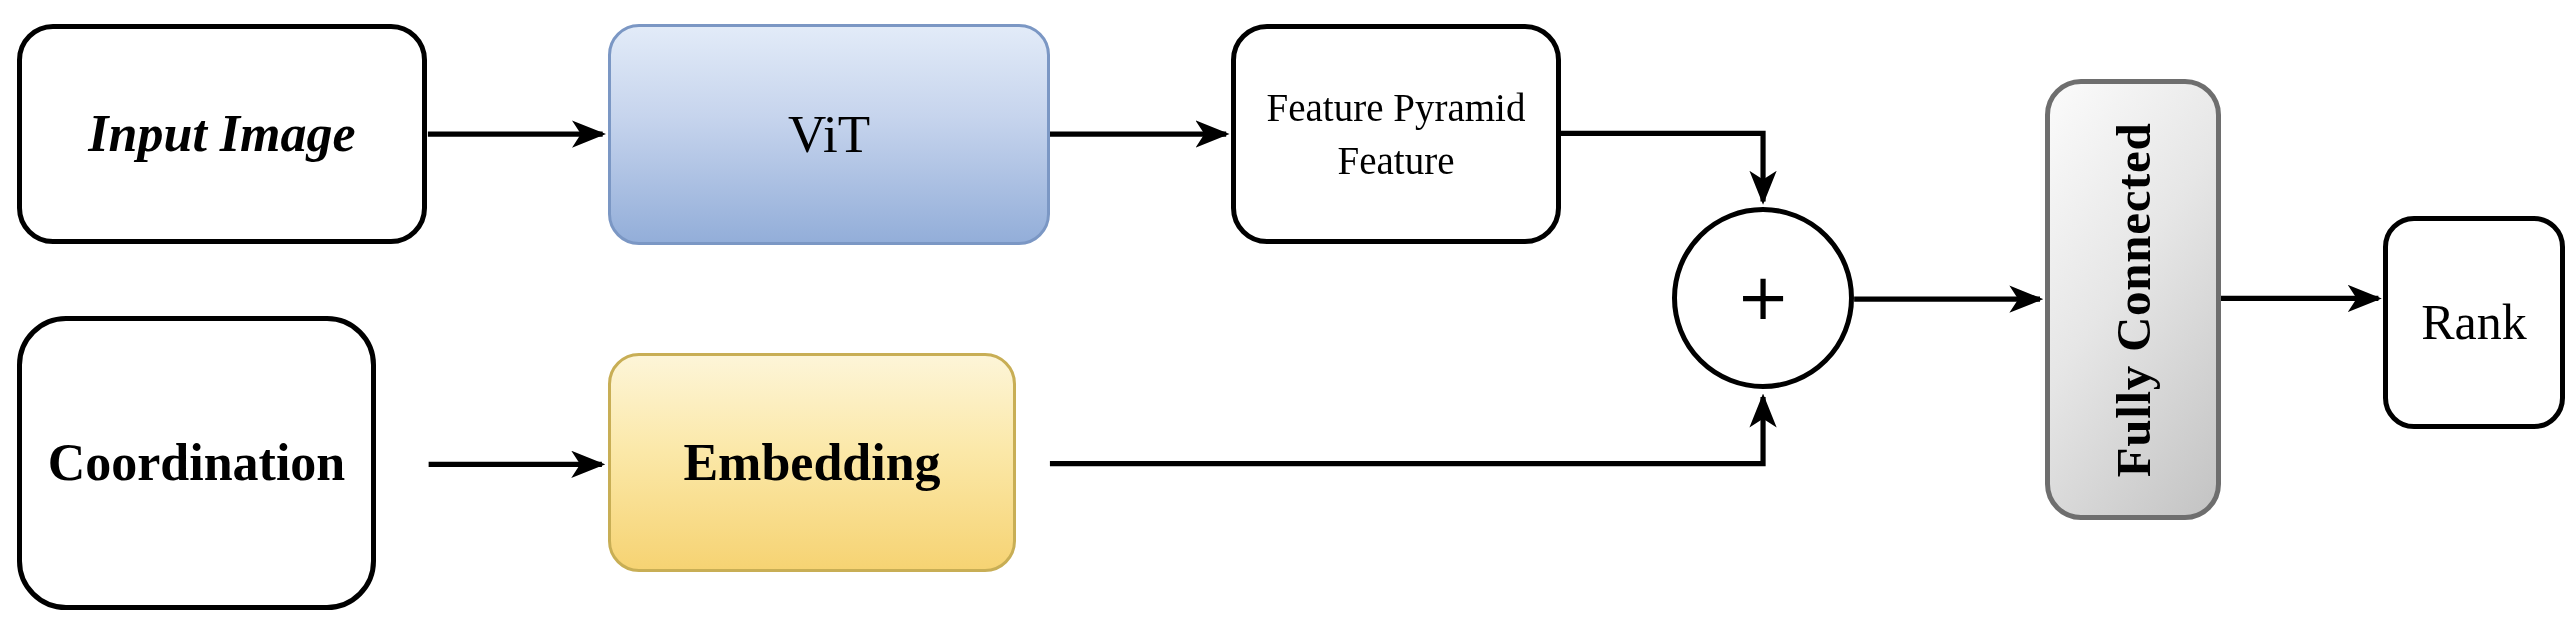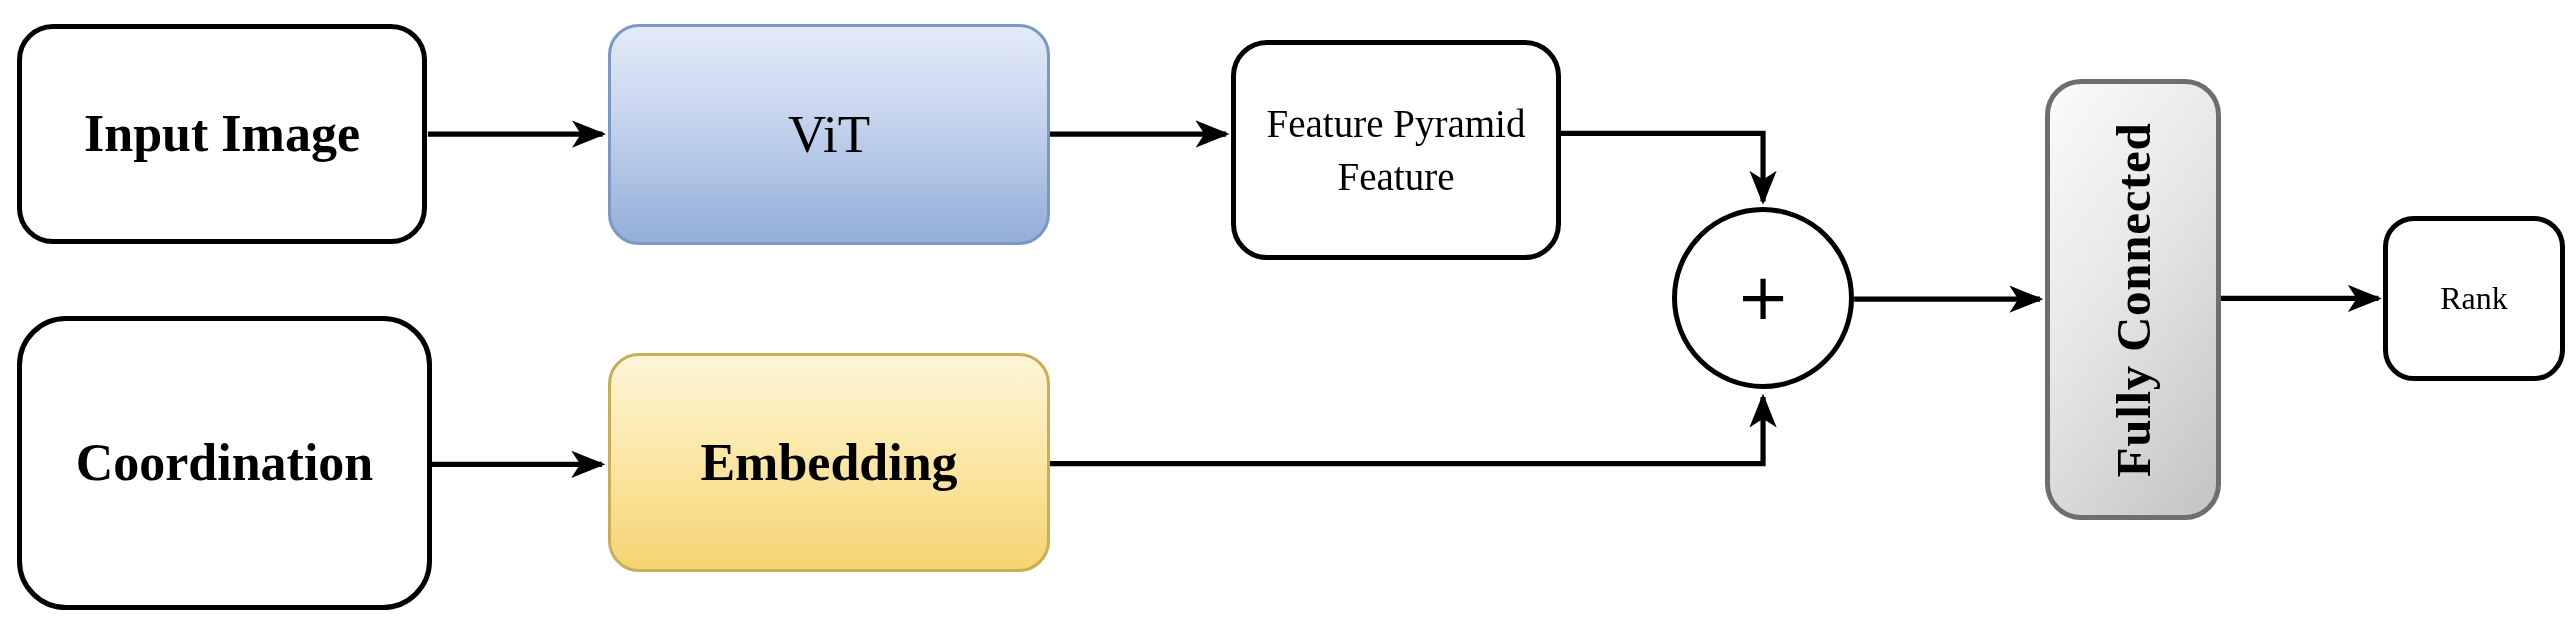--- a/index.html
+++ b/index.html
@@ -12,55 +12,55 @@
     overflow:hidden;
   }
   #connectors{position:absolute;left:0;top:0;width:2576px;height:625px;z-index:1;}
   .box{
     position:absolute;z-index:2;box-sizing:border-box;
     display:flex;flex-direction:column;align-items:center;justify-content:center;
     text-align:center;line-height:1.18;
   }
   .plain{border:5.2px solid #000;background:#ffffff;}
 
-  #input-image{left:17px;top:24px;width:410px;height:220px;border-radius:36px;font-size:52px;font-weight:bold;}
+  #input-image{left:17px;top:24px;width:410px;height:220px;border-radius:36px;font-size:52px;font-weight:bold;font-style:italic;}
   #vit{
     left:608px;top:24px;width:442px;height:221px;border-radius:31px;
     border:3.7px solid #7b97c4;
     background:linear-gradient(180deg,#e2ebf8 0%,#c6d4ed 42%,#93aed9 100%);
     font-size:53px;font-weight:normal;
   }
-  #fpn{left:1231px;top:24.4px;width:330px;height:220px;border-radius:36px;font-size:39px;line-height:1.38;margin-top:16px;}
-  #coordination{left:17px;top:316px;width:415px;height:294px;border-radius:49px;}
+  #fpn{left:1231px;top:24.4px;width:330px;height:220px;border-radius:36px;font-size:39px;line-height:1.38;}
+  #coordination{left:17px;top:316px;width:359px;height:294px;border-radius:49px;}
   .coord-line1{display:block;font-size:52px;font-weight:bold;line-height:1.2;}
   .coord-line2{display:block;font-size:46px;font-weight:normal;line-height:1.25;white-space:nowrap;}
   .coord-line2 sub{font-size:0.66em;line-height:0;vertical-align:-0.28em;}
   #embedding{
-    left:608px;top:353px;width:442px;height:219px;border-radius:31px;
+    left:608px;top:353px;width:408px;height:219px;border-radius:31px;
     border:3.7px solid #c8ae55;
     background:linear-gradient(180deg,#fdf5d8 0%,#fbe8a8 45%,#f6d373 100%);
     font-size:52px;font-weight:bold;align-items:center;
   }
   #plus-circle{
     left:1672px;top:207px;width:182px;height:182px;border-radius:50%;
     border:5.2px solid #000;background:#ffffff;
     font-family:"DejaVu Sans","Liberation Sans",sans-serif;
     font-size:64px;font-weight:normal;
   }
   #fully-connected{
     left:2045px;top:79px;width:176px;height:441px;border-radius:36px;
     border:5.2px solid #6e6e6e;
     background:linear-gradient(125deg,#fbfbfb 0%,#e6e6e6 45%,#c3c3c3 100%);
   }
   .fc-label{
     transform:rotate(-90deg);
     white-space:nowrap;
     font-size:49px;font-weight:bold;letter-spacing:0.7px;
   }
-  #rank{left:2383px;top:216px;width:182px;height:165px;border-radius:31px;font-size:32px;}
+  #rank{left:2383px;top:216px;width:182px;height:213px;border-radius:31px;font-size:50px;}
 </style>
 </head>
 <body>
 
 <div id="canvas">
 
   <svg id="connectors" viewBox="0 0 3477 844" xmlns="http://www.w3.org/2000/svg">
     <defs>
       <marker id="arr" viewBox="0 0 10 8" refX="9" refY="4" markerWidth="46" markerHeight="37" orient="auto" markerUnits="userSpaceOnUse">
         <path d="M0,0 L10,4 L0,8 L2.6,4 Z" fill="#000"></path>

